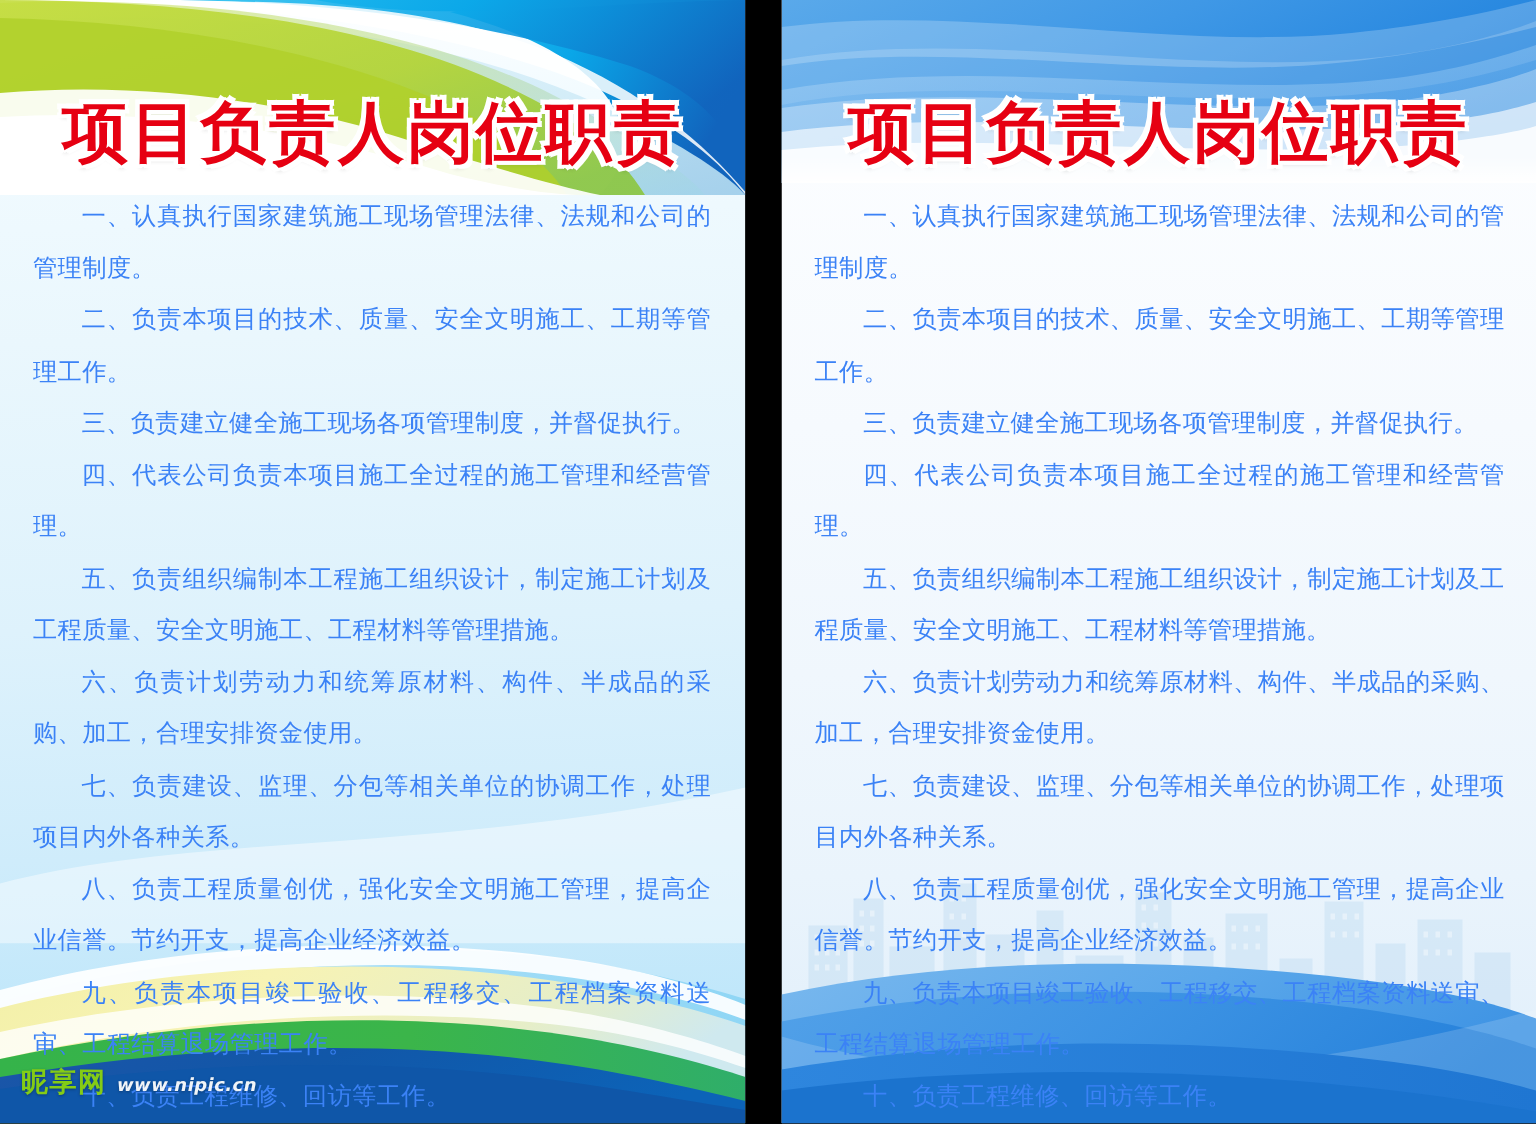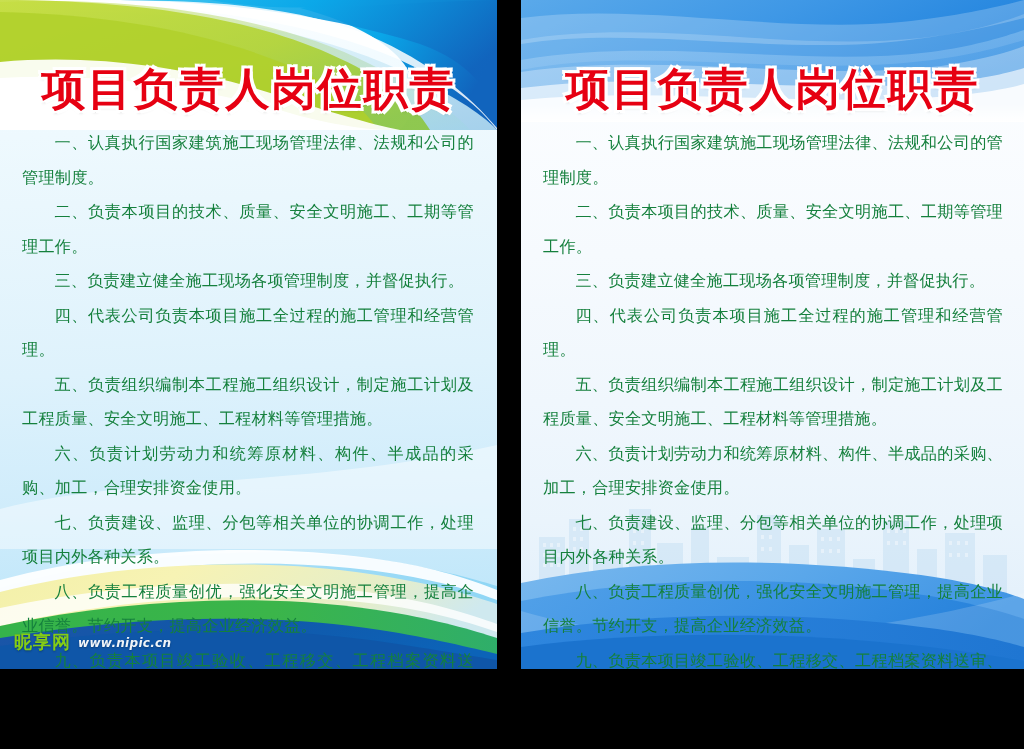--- a/index.html
+++ b/index.html
@@ -4,21 +4,21 @@
 <style>
   html,body{margin:0;padding:0;background:#000;}
   body{
     width:1024px;height:749px;overflow:hidden;
     font-family:"DejaVu Sans","Liberation Sans",sans-serif;
     position:relative;
   }
   #stage{position:absolute;left:0;top:0;width:1024px;height:749px;background:#000;}
 
   
-  .panel{position:absolute;top:0;height:669px;overflow:hidden;}
+  .panel{position:absolute;top:0;height:749px;overflow:hidden;}
   #panel-left{left:0;width:497px;}
   #divider{position:absolute;left:497px;top:0;width:24px;height:749px;background:#000;}
   #panel-right{left:521px;width:503px;}
 
   .panel-bg{position:absolute;inset:0;}
 
   
   #panel-left .panel-bg{
     background:linear-gradient(178deg,#ffffff 0%,#f2fbff 10%,#eaf7fd 30%,#def2fc 55%,#cfecfb 75%,#bde6fa 92%,#b2e2f9 100%);
   }
@@ -47,22 +47,22 @@
       2px 2px 0 #fff,-2px 2px 0 #fff,2px -2px 0 #fff,-2px -2px 0 #fff,
       3px 3px 0 #fff,-3px 3px 0 #fff,3px -3px 0 #fff,-3px -3px 0 #fff,
       0 3px 3px rgba(0,0,0,.12);
   }
   #panel-left .title{top:63px;font-size:44px;line-height:52px;}
   #panel-right .title{top:63px;font-size:44px;line-height:52px;}
 
   
   .body-text{
     position:absolute;
-    color:#15803d;
-    font-family:Liberation Mono, monospace;
+    color:#3b82f6;
+    font-family:Liberation Serif, serif;
     font-size:16.2px;
     line-height:34.5px;
     text-align:justify;
     text-justify:inter-ideograph;
     letter-spacing:.2px;
   }
   #panel-left .body-text{left:22px;top:127px;width:452px;}
   #panel-right .body-text{left:22px;top:127px;width:460px;}
   .clause{margin:0;text-indent:2em;}
 

